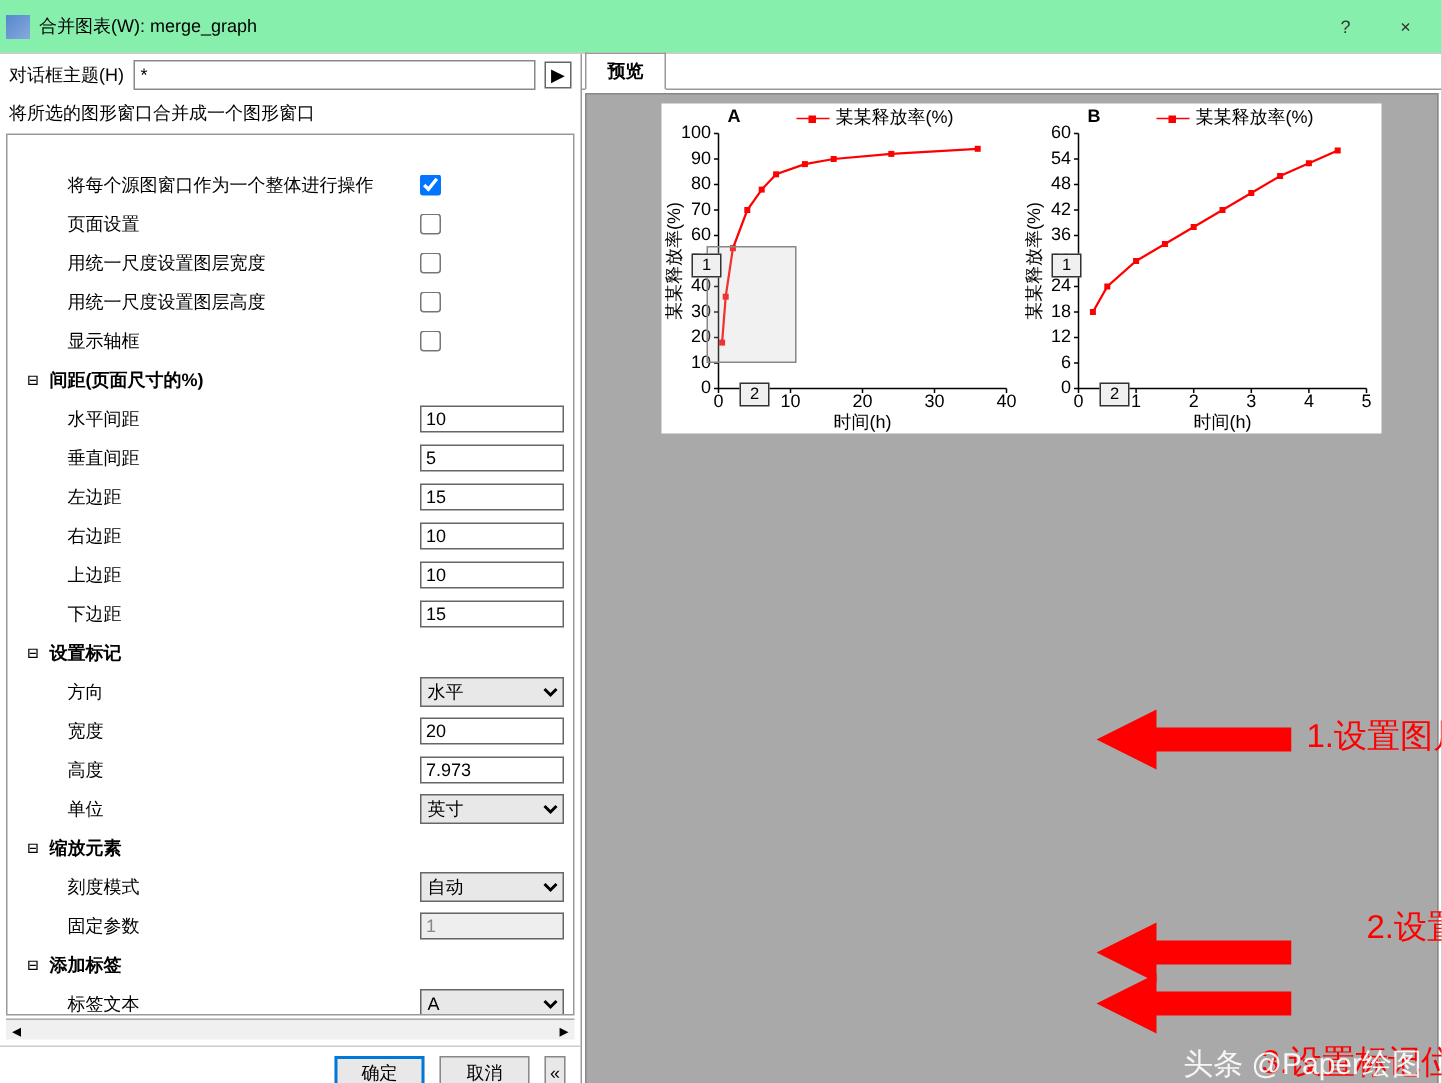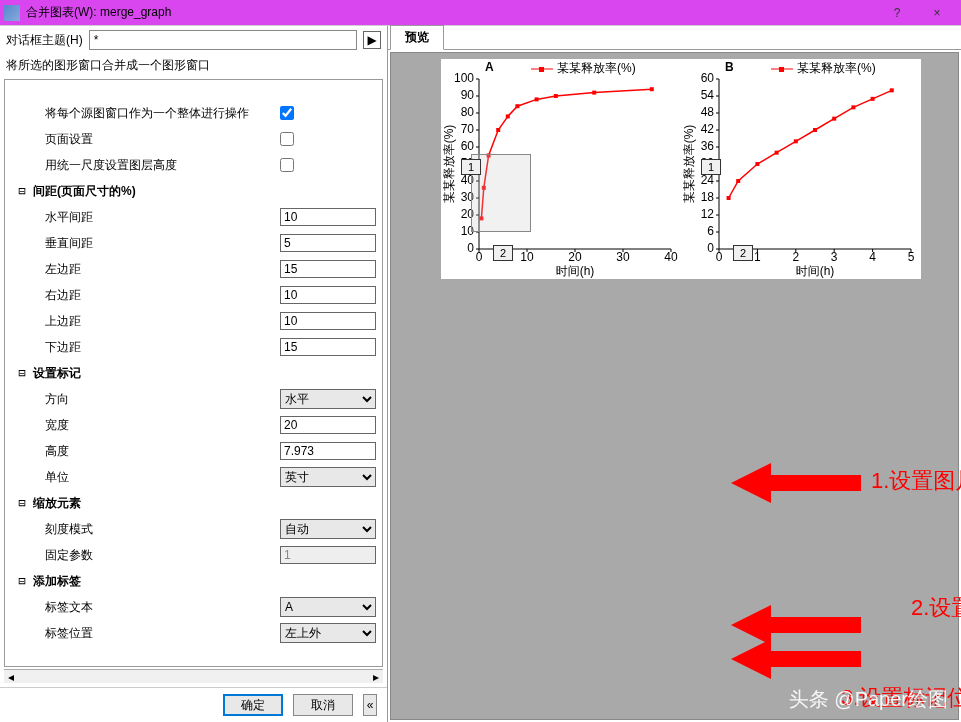--- a/index.html
+++ b/index.html
@@ -1,17 +1,17 @@
 <!DOCTYPE html>
 <html><head>
 <meta charset="utf-8">
 <style>
 * { box-sizing: border-box; margin: 0; padding: 0; font-family: "Microsoft YaHei", SimSun, sans-serif; font-size: 12px; }
 body { width: 961px; height: 722px; background: #fff; position: relative; overflow: hidden; }
-.titlebar { height: 26px; border-bottom: 1px solid #ccc; display: flex; align-items: center; padding: 0 4px; background: #d946ef; }
+.titlebar { height: 36px; border-bottom: 1px solid #ccc; display: flex; align-items: center; padding: 0 4px; background: #86efac; }
 .titlebar .icon { width: 16px; height: 16px; background: linear-gradient(135deg,#5588cc,#88aadd); margin-right: 6px; }
 .titlebar .title { flex: 1; }
 .titlebar .btn { width: 40px; height: 22px; display: flex; align-items: center; justify-content: center; color: #333; }
 .main { display: flex; height: 696px; }
 .left { width: 388px; border-right: 1px solid #999; position: relative; display: flex; flex-direction: column; }
 .theme-row { display: flex; align-items: center; padding: 4px 6px; gap: 6px; }
 .theme-row input { flex: 1; height: 20px; border: 1px solid #888; padding: 0 4px; }
 .theme-row .arrow { width: 18px; height: 18px; border: 1px solid #666; display: flex; align-items: center; justify-content: center; }
 .subtitle { padding: 3px 6px; }
 .scroll { flex: 1; border: 1px solid #999; margin: 2px 4px; overflow-y: scroll; padding: 20px 2px; }
@@ -69,21 +69,33 @@
             <input type="checkbox" checked="" style="">
           </div>
         </div>
       <div class="row child">
           <span class="label">页面设置</span>
           <div class="ctrl">
             <input type="checkbox" style="">
           </div>
         </div>
       <div class="row child">
+          <span class="label">用统一尺度设置图层宽度</span>
+          <div class="ctrl">
+            <input type="checkbox" style="">
+          </div>
+        </div>
+      <div class="row child">
           <span class="label">用统一尺度设置图层高度</span>
+          <div class="ctrl">
+            <input type="checkbox" style="">
+          </div>
+        </div>
+      <div class="row child">
+          <span class="label">显示轴框</span>
           <div class="ctrl">
             <input type="checkbox" style="">
           </div>
         </div>
 
       <div class="row section">
           <span class="minus">⊟</span>
           <span class="label">间距(页面尺寸的%)</span>
         </div>
       <div class="row child">

